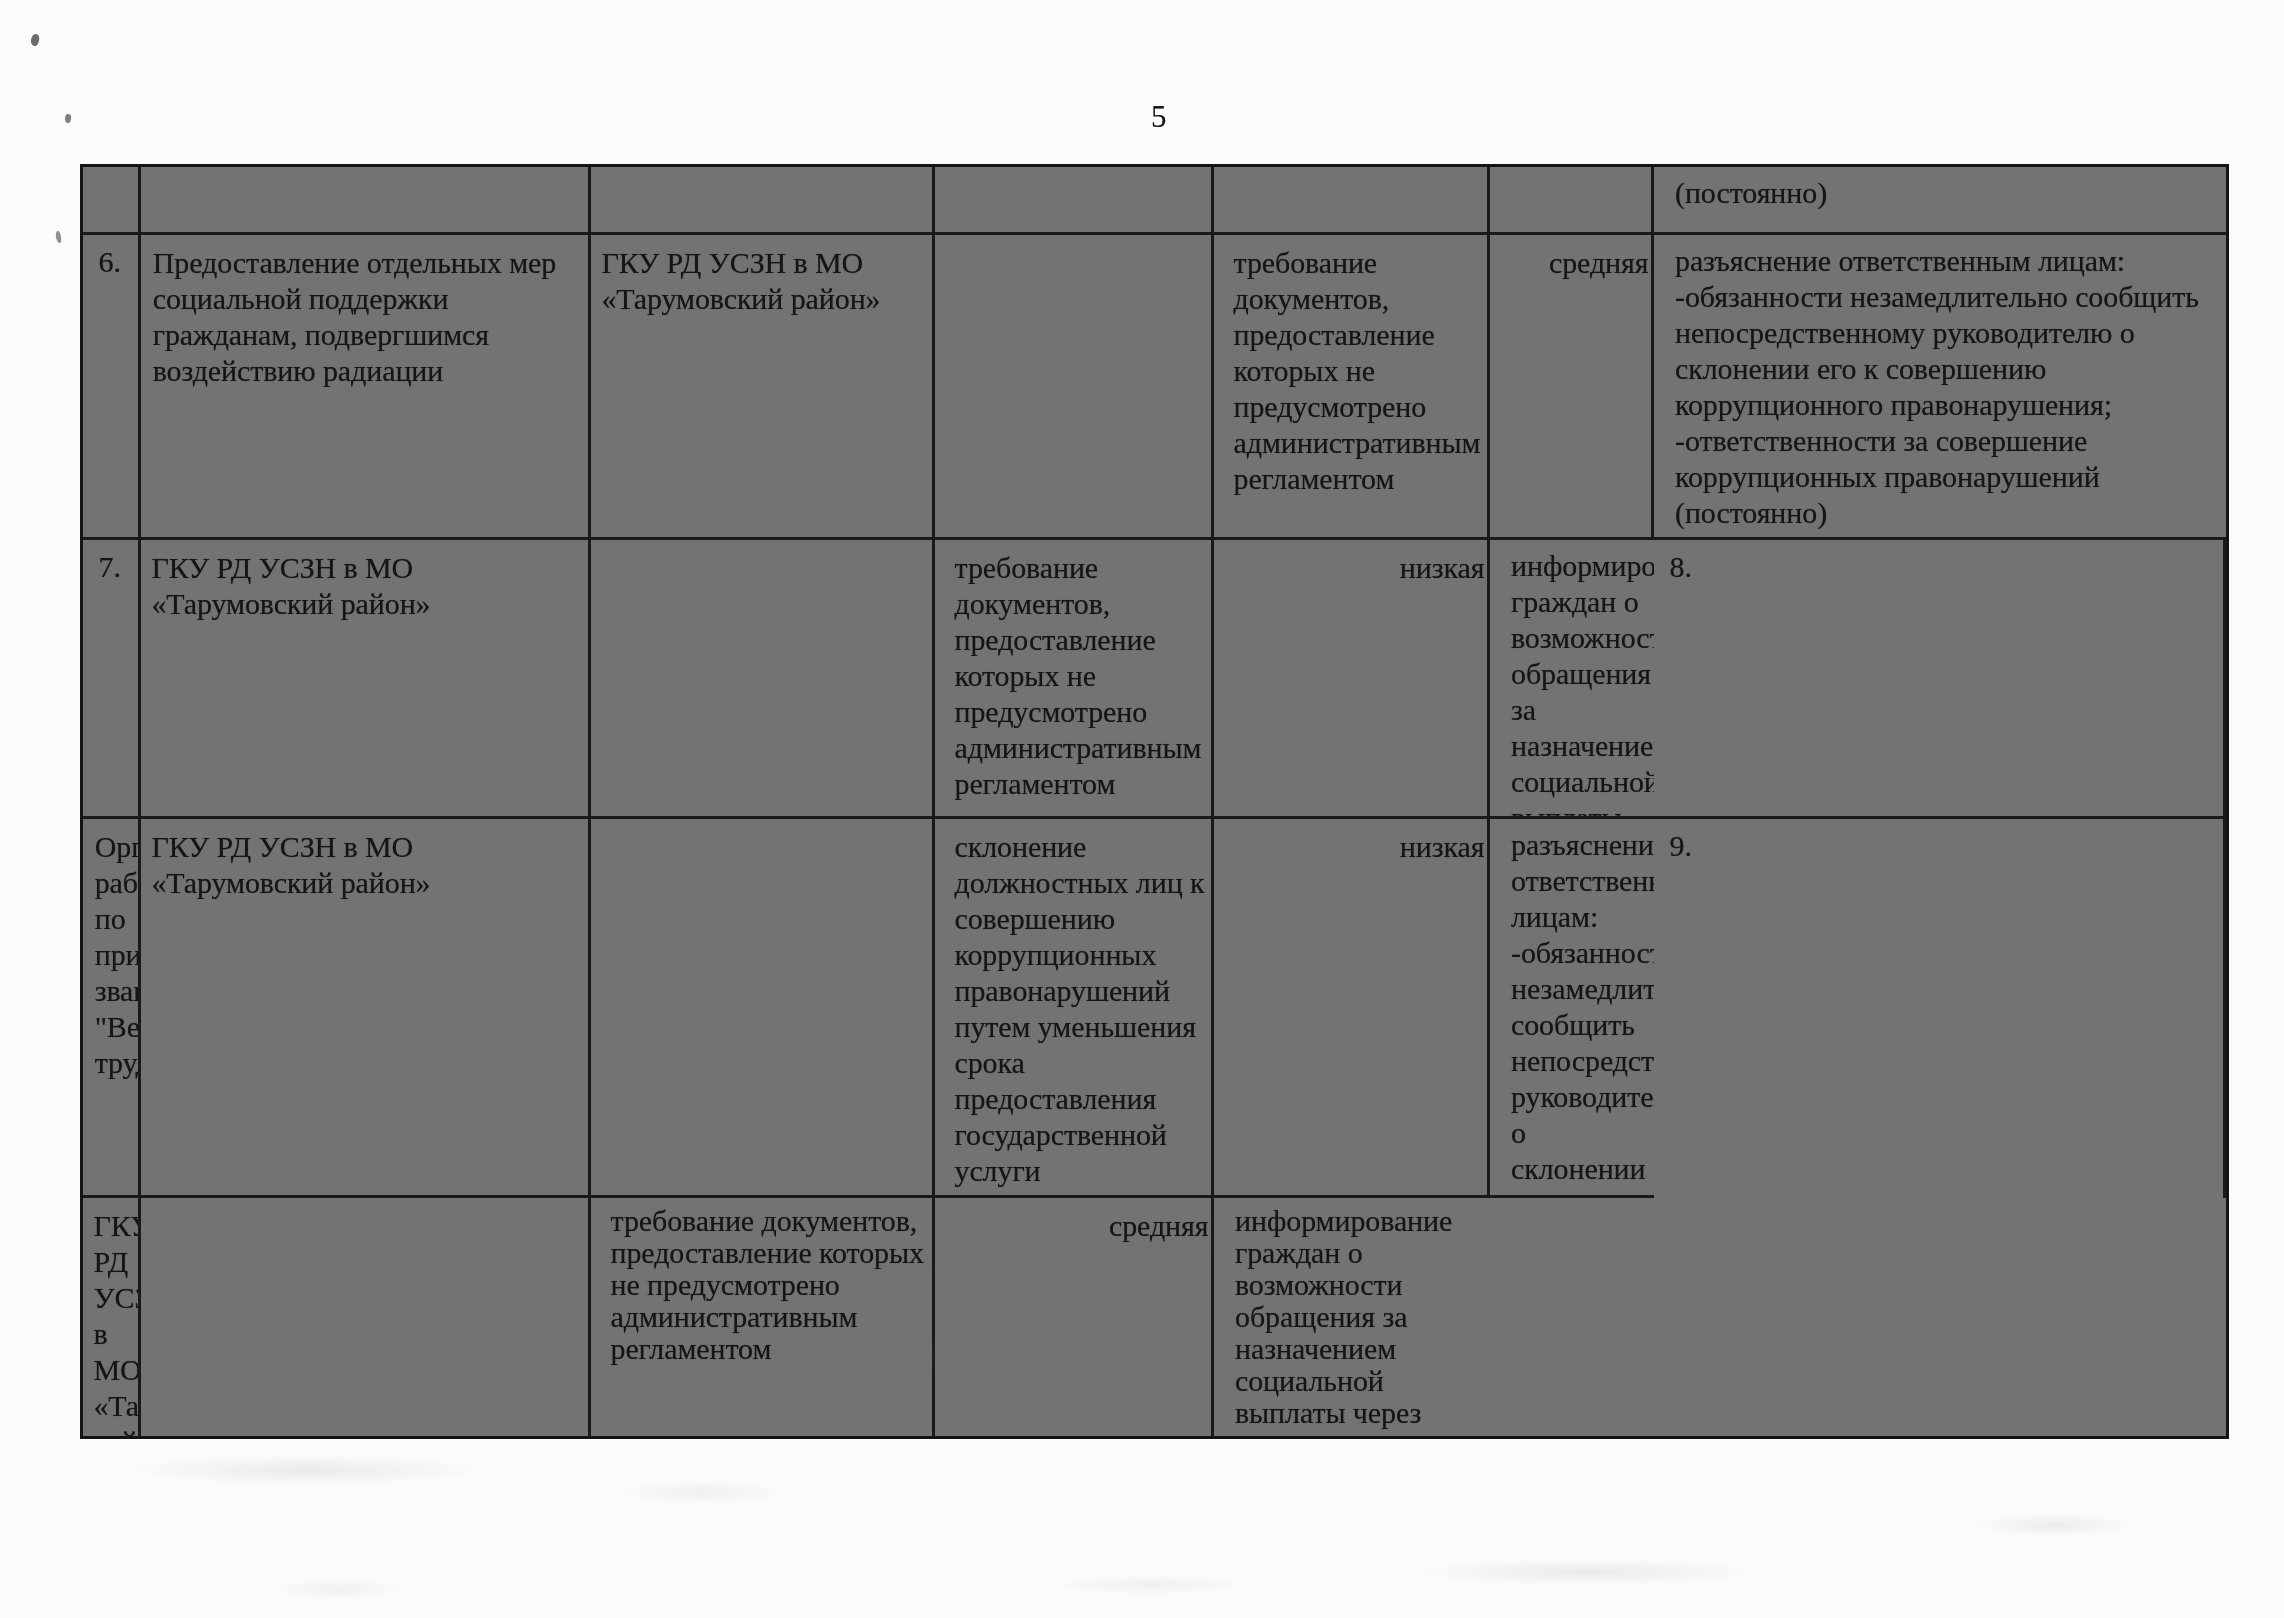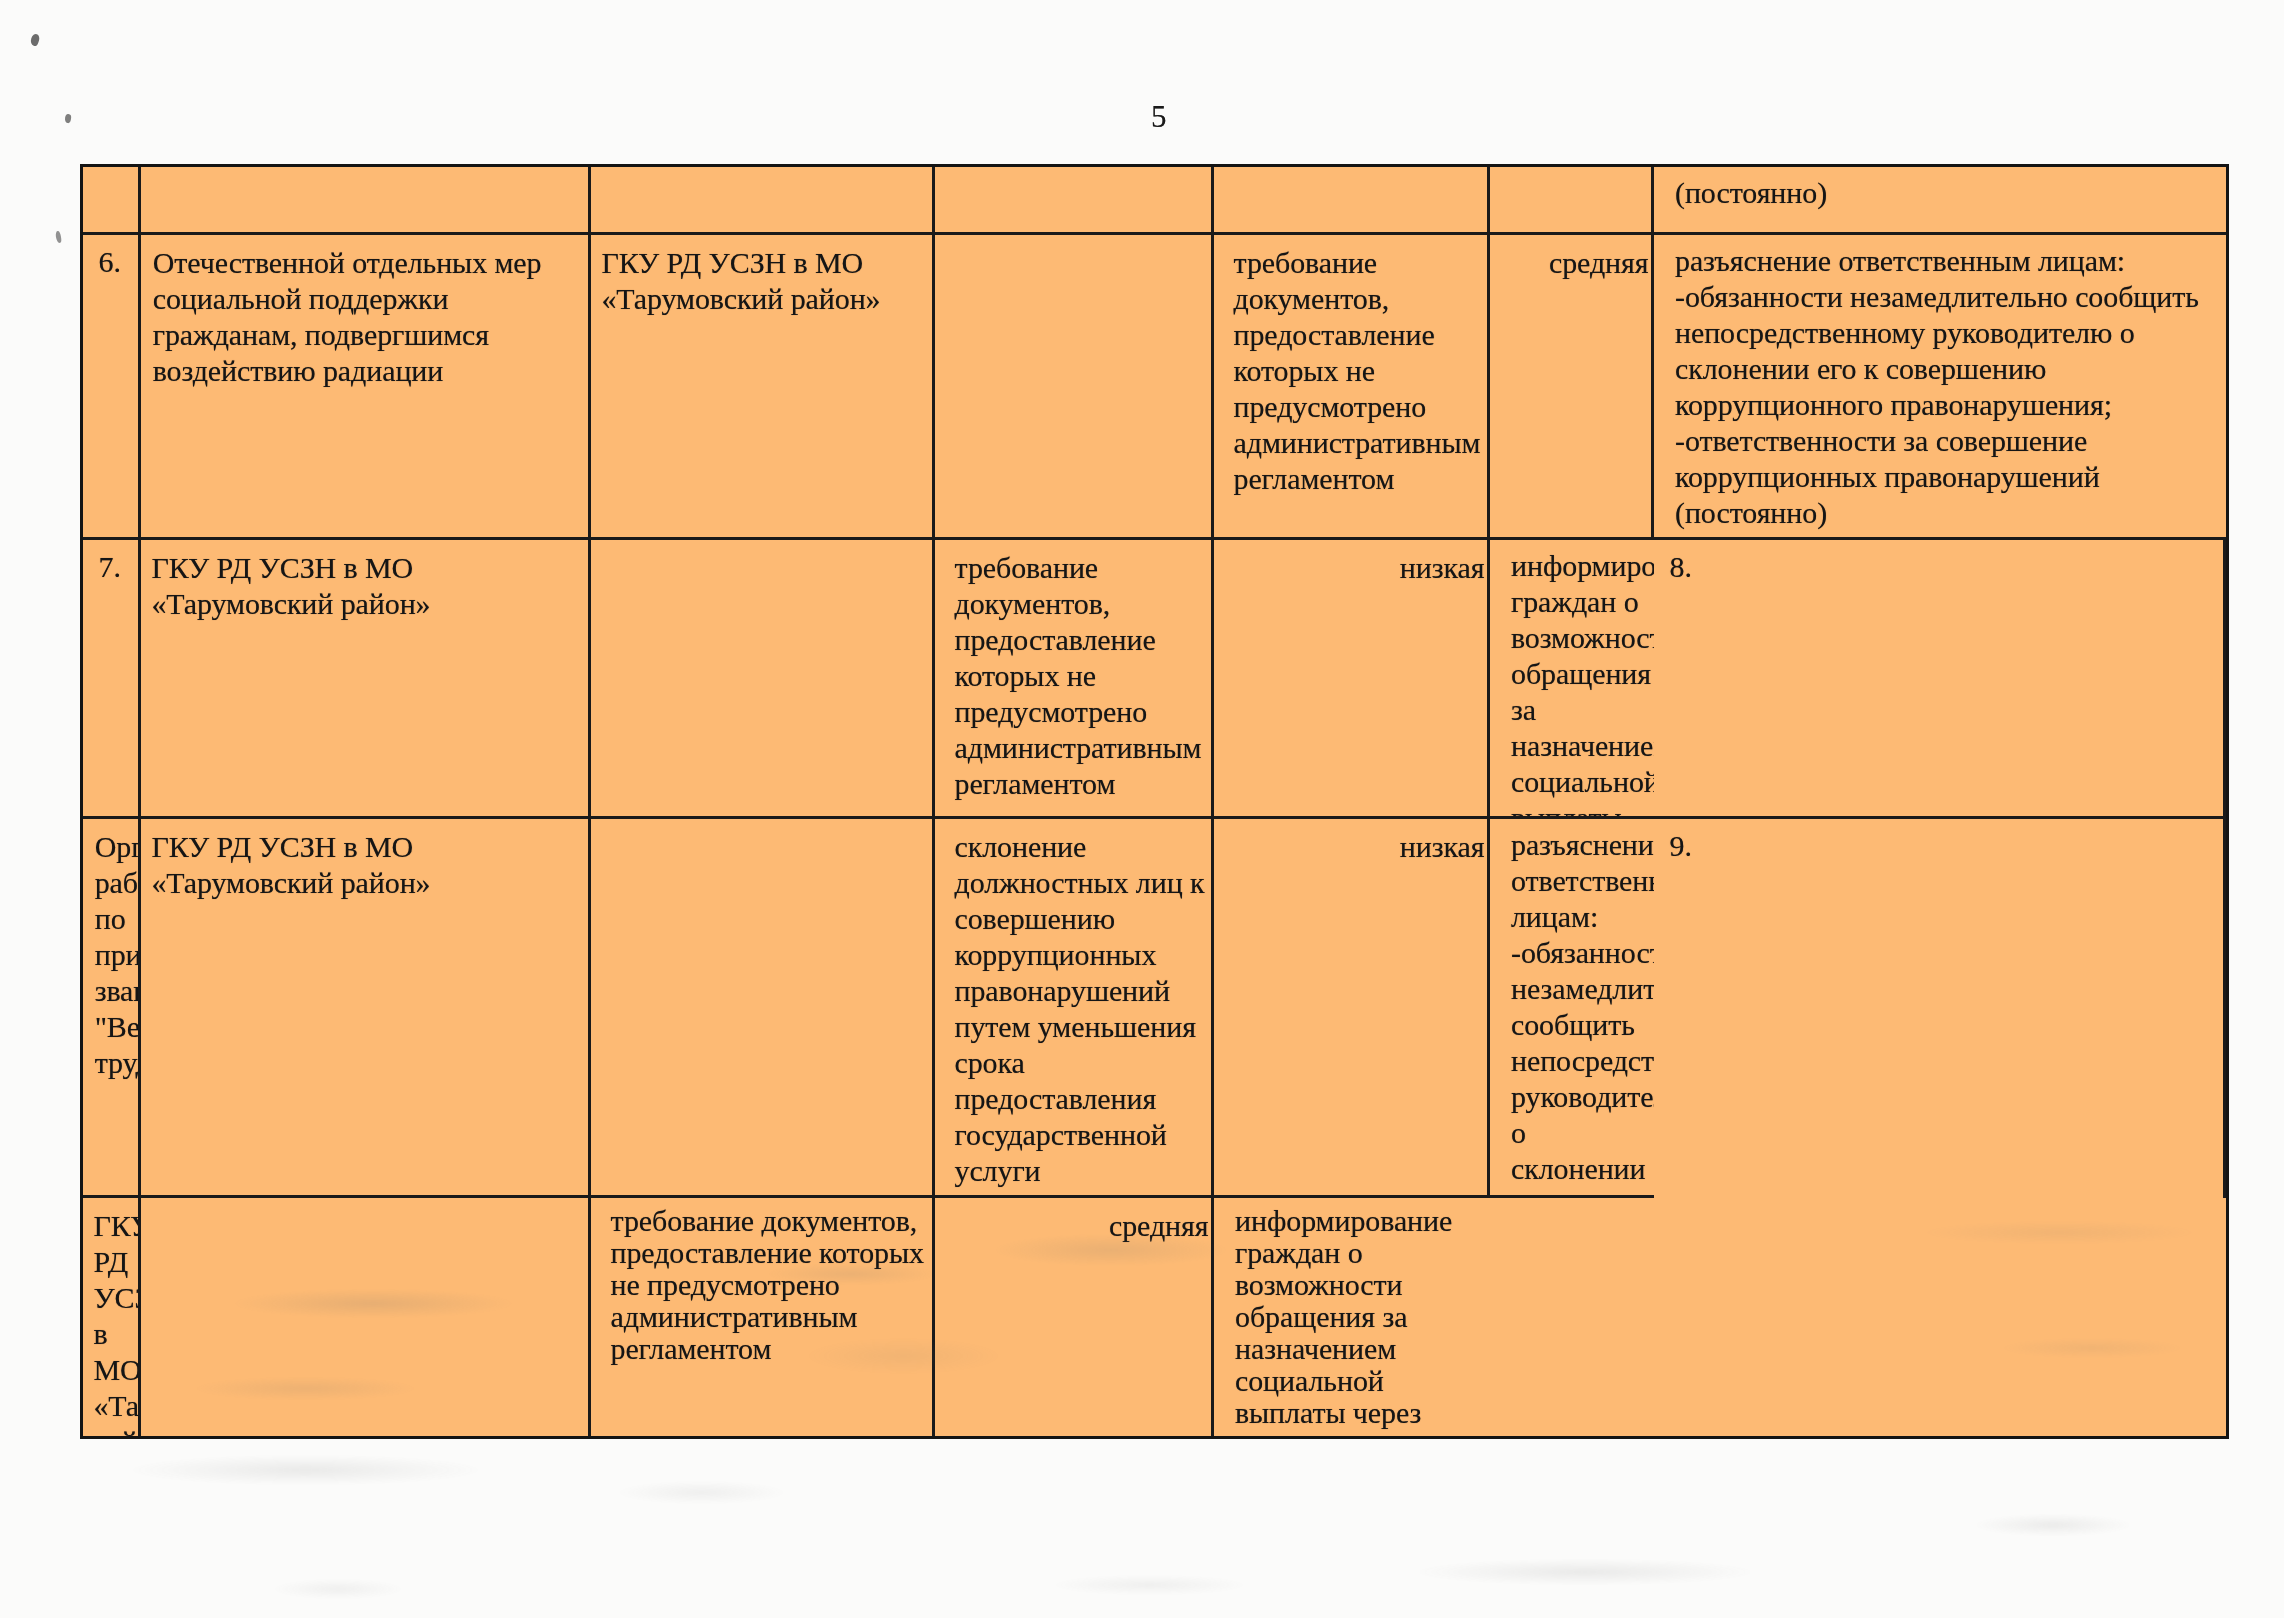--- a/index.html
+++ b/index.html
@@ -20,21 +20,21 @@
     text-shadow: 0 0 0.6px rgba(0,0,0,.5);
   }
   .doc-table {
     position: absolute;
     left: 80px;
     top: 164px;
     display: grid;
     grid-template-columns: 58px 450px 344px 279px 276px 164px 572px;
     grid-template-rows: 68px 305px 279px 379px 238px;
     border: 3.9px solid #141414;
-    background: #fdba74;
+    background: #737373;
   }
   .cell {
     border-right: 3.2px solid #1a1a1a;
     border-bottom: 3.2px solid #1a1a1a;
     font-size: 30px;
     line-height: 36px;
     letter-spacing: -0.1px;
     color: #151515;
     text-shadow: 0 0 0.8px rgba(15,15,15,.55);
     overflow: hidden;
@@ -71,21 +71,21 @@
 
   <div class="cell num"></div>
   <div class="cell svc"></div>
   <div class="cell org"></div>
   <div class="cell emp"></div>
   <div class="cell risk"></div>
   <div class="cell lvl"></div>
   <div class="cell mea lc">(постоянно)</div>
 
   <div class="cell num">6.</div>
-  <div class="cell svc">Отечественной отдельных мер социальной поддержки гражданам, подвергшимся воздействию радиации</div>
+  <div class="cell svc">Предоставление отдельных мер социальной поддержки гражданам, подвергшимся воздействию радиации</div>
   <div class="cell org">ГКУ РД УСЗН в МО «Тарумовский район»</div>
   <div class="cell emp"></div>
   <div class="cell risk">требование документов, предоставление которых не предусмотрено административным регламентом</div>
   <div class="cell lvl">средняя</div>
   <div class="cell mea lc">разъяснение ответственным лицам:
 -обязанности незамедлительно сообщить непосредственному руководителю о склонении его к совершению коррупционного правонарушения;
 -ответственности за совершение коррупционных правонарушений
 (постоянно)</div>
 
   <div class="cell num">7.</div>

